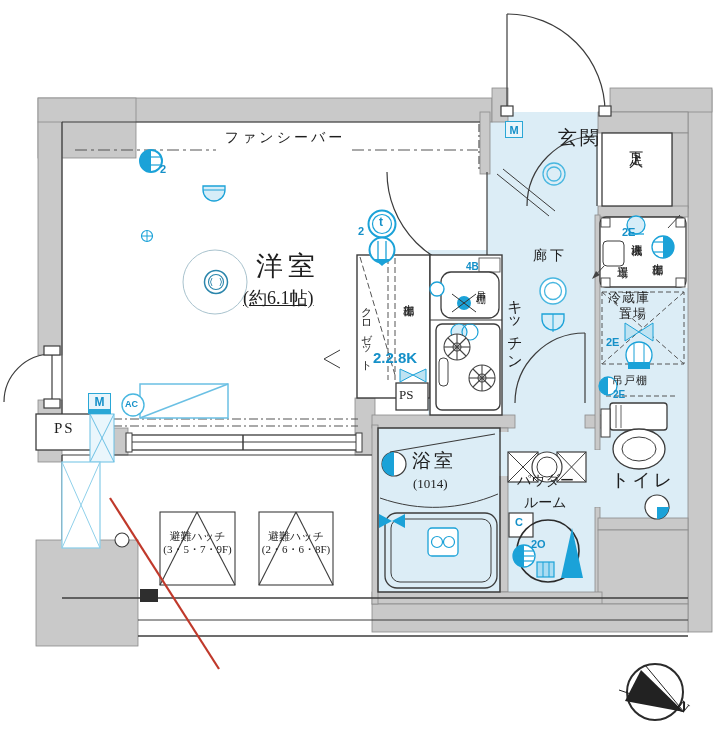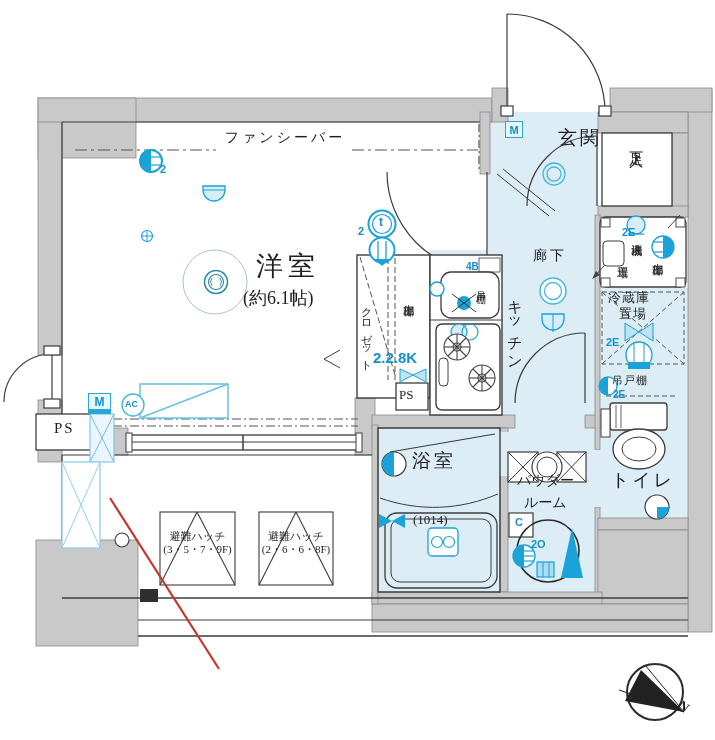--- a/index.html
+++ b/index.html
@@ -296,21 +296,21 @@
   <g>
     <circle cx="655" cy="692" r="28" fill="#ffffff" stroke="#2b2b2b" stroke-width="2"></circle>
     <polygon points="625,701 684,712 641,670" fill="#222222"></polygon>
     <line x1="684" y1="712" x2="619" y2="690" stroke="#222" stroke-width="1"></line>
     <line x1="684" y1="712" x2="645" y2="665" stroke="#222" stroke-width="1"></line>
   </g>
 </svg>
 
 <div class="lbl ctr" style="left:196px;top:131px;width:178px;font-size:14px;letter-spacing:3px;">ファンシーバー</div>
 <div class="lbl" style="left:256px;top:252px;font-size:27px;letter-spacing:5px;">洋室</div>
-<div class="lbl" style="left:243px;top:289px;font-size:18px;">(約6.1帖)</div>
+<div class="lbl" style="left:243px;top:289px;font-size:18px;text-decoration:underline;">(約6.1帖)</div>
 
 <div class="mbox" style="left:505px;top:121px;width:18px;height:17px;font-size:11px;">M</div>
 <div class="lbl" style="left:558px;top:128px;font-size:19px;letter-spacing:3px;">玄関</div>
 <div class="lbl v" style="left:628px;top:140px;height:62px;font-size:14px;">下足入</div>
 
 <div class="lbl" style="left:521px;top:249px;font-size:14px;letter-spacing:3px;margin-left:12px;">廊下</div>
 <div class="lbl v" style="left:506px;top:290px;height:96px;font-size:15px;">キッチン</div>
 <div class="lbl blue" style="left:466px;top:262px;font-size:10px;">4B</div>
 <div class="lbl v" style="left:475px;top:284px;font-size:10px;">吊戸棚</div>
 
@@ -330,21 +330,21 @@
 
 <div class="lbl" style="left:608px;top:291px;font-size:13px;letter-spacing:1px;">冷蔵庫</div>
 <div class="lbl" style="left:619px;top:307px;font-size:13px;letter-spacing:1px;">置場</div>
 <div class="lbl blue" style="left:606px;top:337px;font-size:11px;">2E</div>
 
 <div class="lbl" style="left:612px;top:375px;font-size:11px;letter-spacing:1px;">吊戸棚</div>
 <div class="lbl blue" style="left:613px;top:390px;font-size:10px;">2E</div>
 <div class="lbl" style="left:611px;top:471px;font-size:18px;letter-spacing:3px;">トイレ</div>
 
 <div class="lbl" style="left:412px;top:451px;font-size:19px;letter-spacing:3px;">浴室</div>
-<div class="lbl" style="left:413px;top:477px;font-size:13px;margin-top:36px;">(1014)</div>
+<div class="lbl" style="left:413px;top:477px;font-size:13px;">(1014)</div>
 
 <div class="lbl" style="left:517px;top:474px;font-size:14px;">パウダー</div>
 <div class="lbl" style="left:524px;top:496px;font-size:14px;">ルーム</div>
 <div class="lbl blue" style="left:515px;top:517px;font-size:11px;">C</div>
 <div class="lbl blue" style="left:531px;top:539px;font-size:11px;">2O</div>
 
 <div class="lbl ctr" style="left:160px;top:531px;width:75px;font-size:11px;">避難ハッチ</div>
 <div class="lbl ctr" style="left:155px;top:544px;width:85px;font-size:11px;">(3・5・7・9F)</div>
 <div class="lbl ctr" style="left:259px;top:531px;width:74px;font-size:11px;">避難ハッチ</div>
 <div class="lbl ctr" style="left:254px;top:544px;width:84px;font-size:11px;">(2・6・6・8F)</div>

